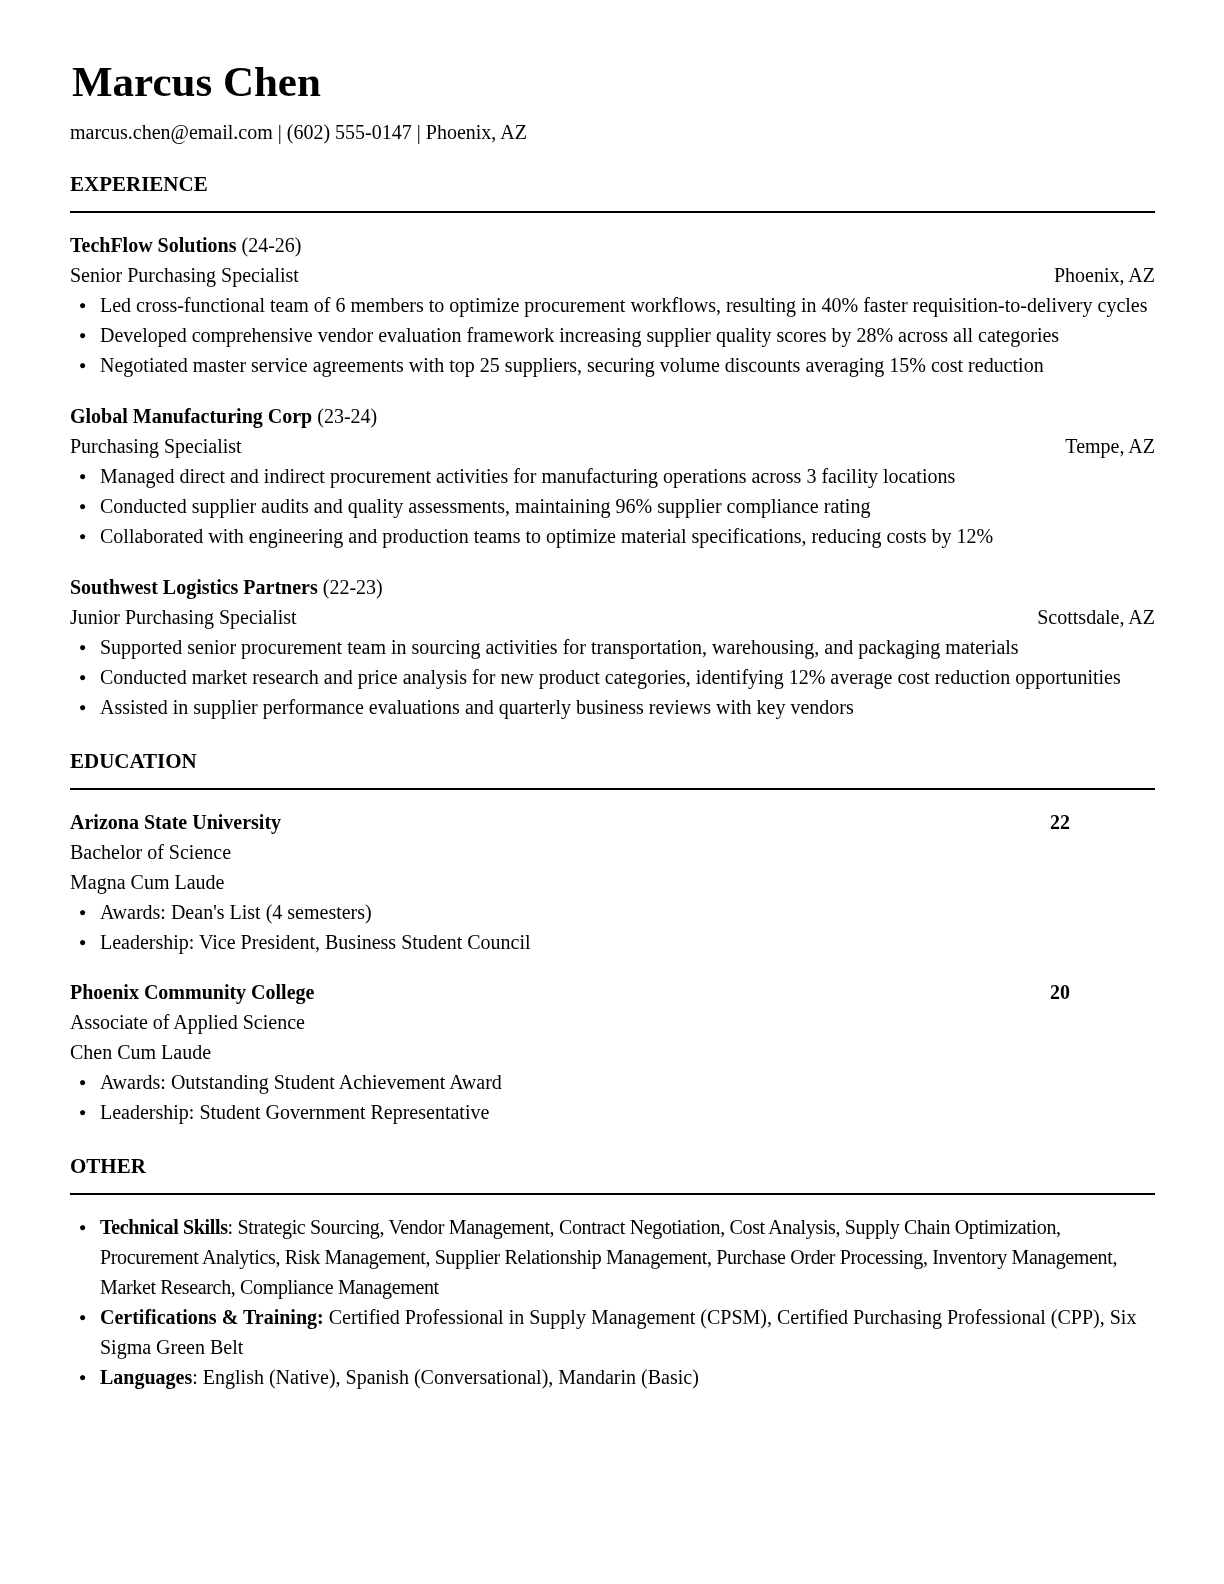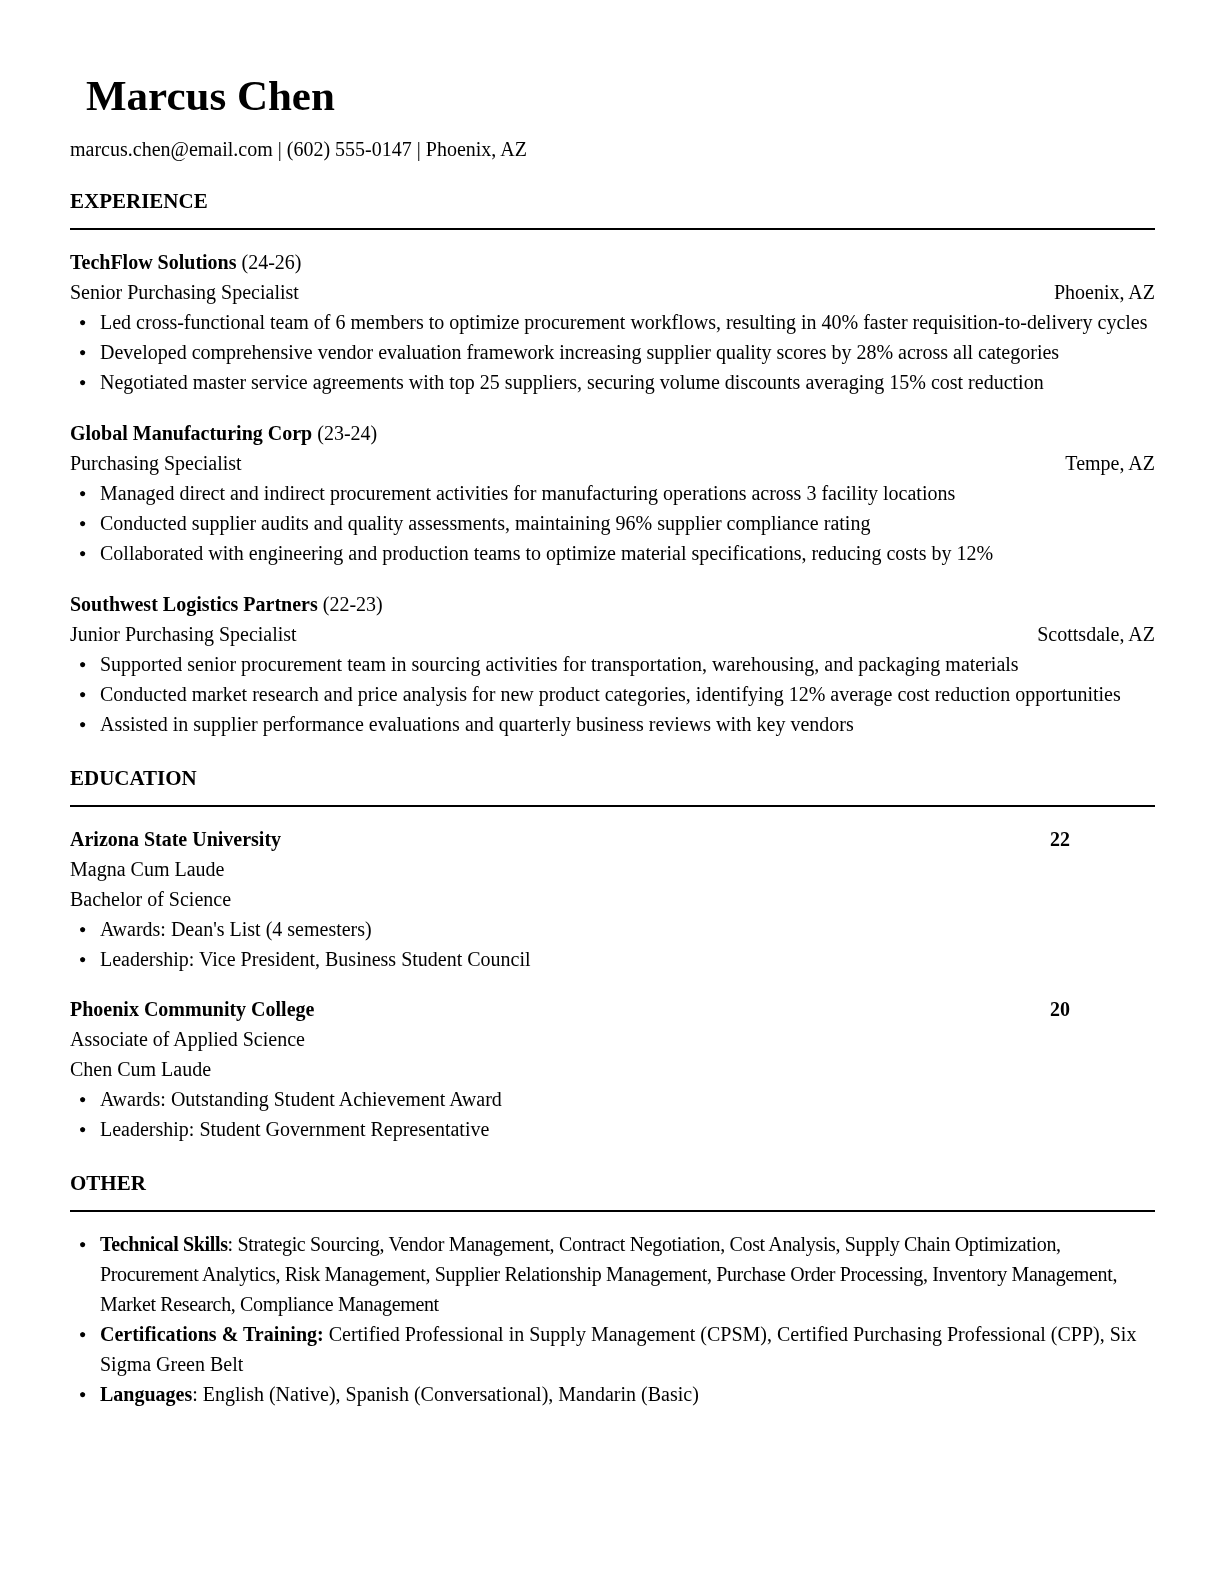--- a/index.html
+++ b/index.html
@@ -6,21 +6,21 @@
   .page {
     box-sizing:border-box;
     width:1224px; height:1584px;
     padding:56px 69px 0 70px;
     background:#ffffff;
     color:#000;
     font-family:"Liberation Serif","DejaVu Serif",serif;
     font-size:20px;
     line-height:30px;
   }
-  h1.name { font-size:43px; line-height:1.12; margin:16px; font-weight:bold; }
+  h1.name { font-size:43px; line-height:1.12; margin:2px; font-weight:bold; }
   .contact { font-size:20px; line-height:26px; margin-top:13px; }
   h2.sec {
     font-size:21px; line-height:24px; font-weight:bold;
     margin:27px 0 17px 0; padding-bottom:15px;
     border-bottom:2px solid #000;
   }
   .job { margin-bottom:21px; }
   .edu { margin-bottom:20px; }
   .b { font-weight:bold; }
   .row { display:flex; justify-content:space-between;gap:29px; }
@@ -124,22 +124,22 @@
 
   <h2 class="sec">EDUCATION</h2>
 
   <section>
 
     <div class="edu">
       <div class="row">
         <span class="b">Arizona State University</span>
         <span class="year">22</span>
       </div>
+      <div>Bachelor of Science</div>
       <div>Magna Cum Laude</div>
-      <div>Bachelor of Science</div>
       <ul class="blts">
         <li class="blt">
           <span class="mark">●</span>
           <span class="btxt">Awards: Dean's List (4 semesters)</span>
         </li>
         <li class="blt">
           <span class="mark">●</span>
           <span class="btxt">Leadership: Vice President, Business Student Council</span>
         </li>
       </ul>

